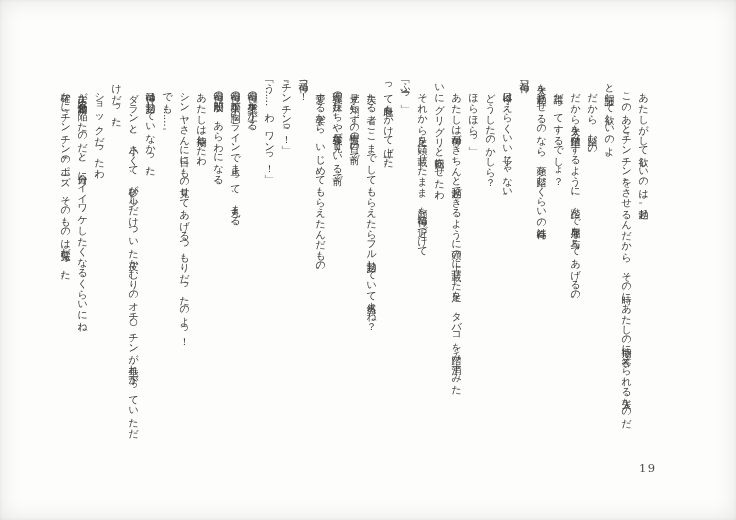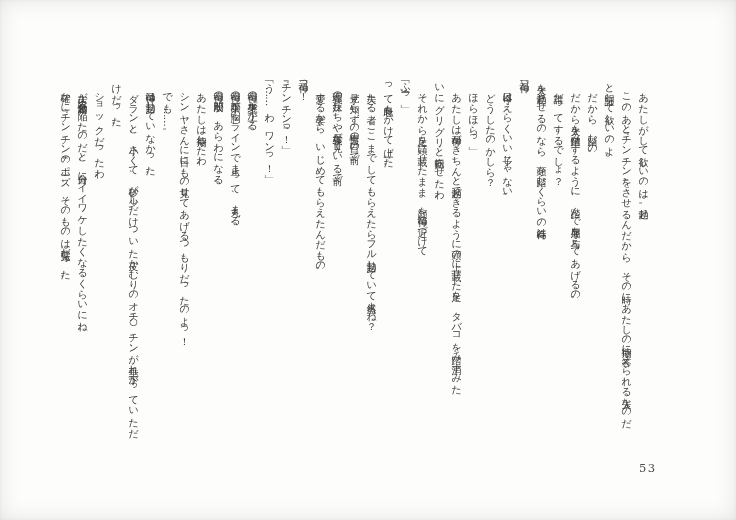--- a/index.html
+++ b/index.html
@@ -80,14 +80,14 @@
       <div class="tline ind">あたしは期待したわ。</div>
       <div class="tline ind">シンヤさんに目にもの見せてあげるつもりだったのよっ！</div>
       <div class="tline ind">でも……。</div>
       <div class="tline ind">伸司は勃起していなかった。</div>
       <div class="tline ind">ダランと、小さくて、砂が少しだけついた皮かむりのオチ○チンが垂れ下がっていただ</div>
       <div class="tline">けだった。</div>
       <div class="tline ind">ショックだったわ。</div>
       <div class="tline ind">夫が勃起不全に陥ったのだと、自分にイイワケしたくなるくらいにね。</div>
       <div class="tline ind">確かに『チンチン』のポーズ、そのものは完璧だった。</div>
     </div>
-  <div class="pagenum">53</div>
+  <div class="pagenum">19</div>
 </div>
 
 </body></html>

